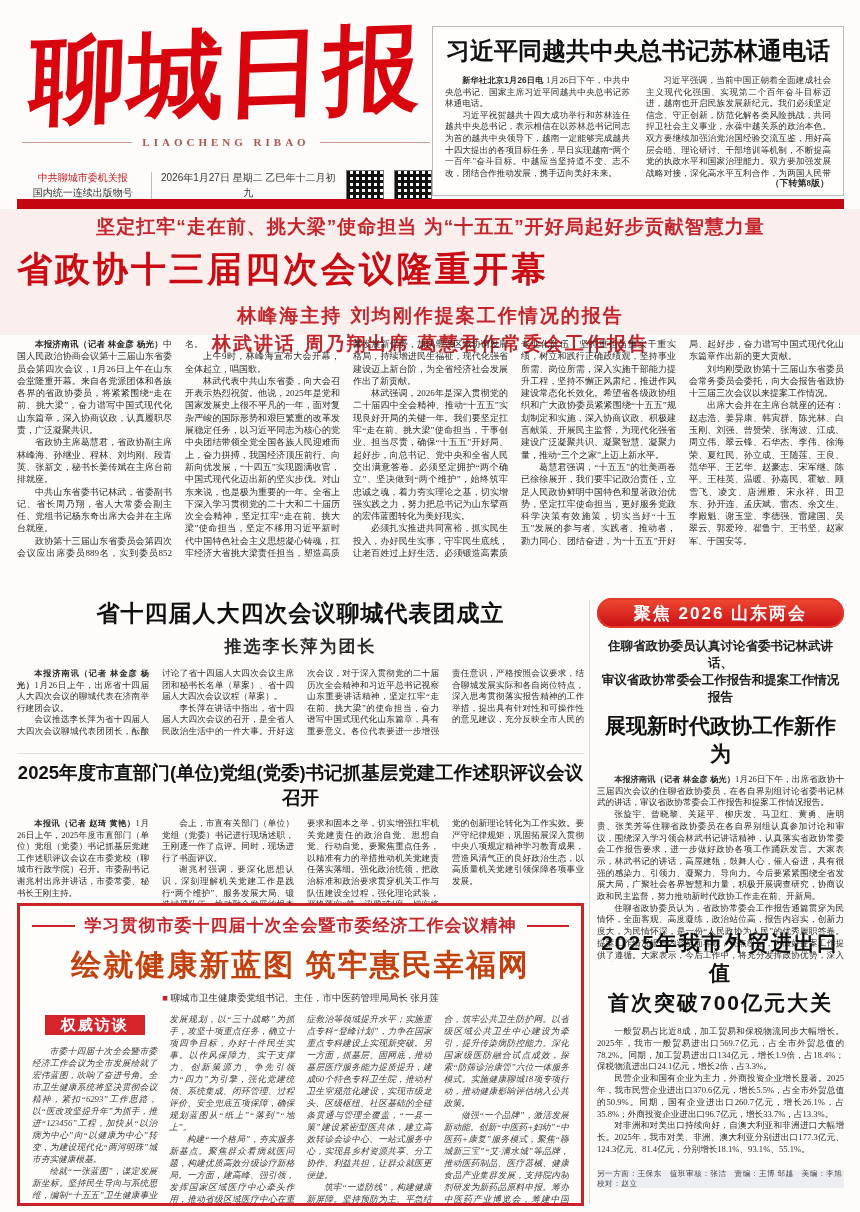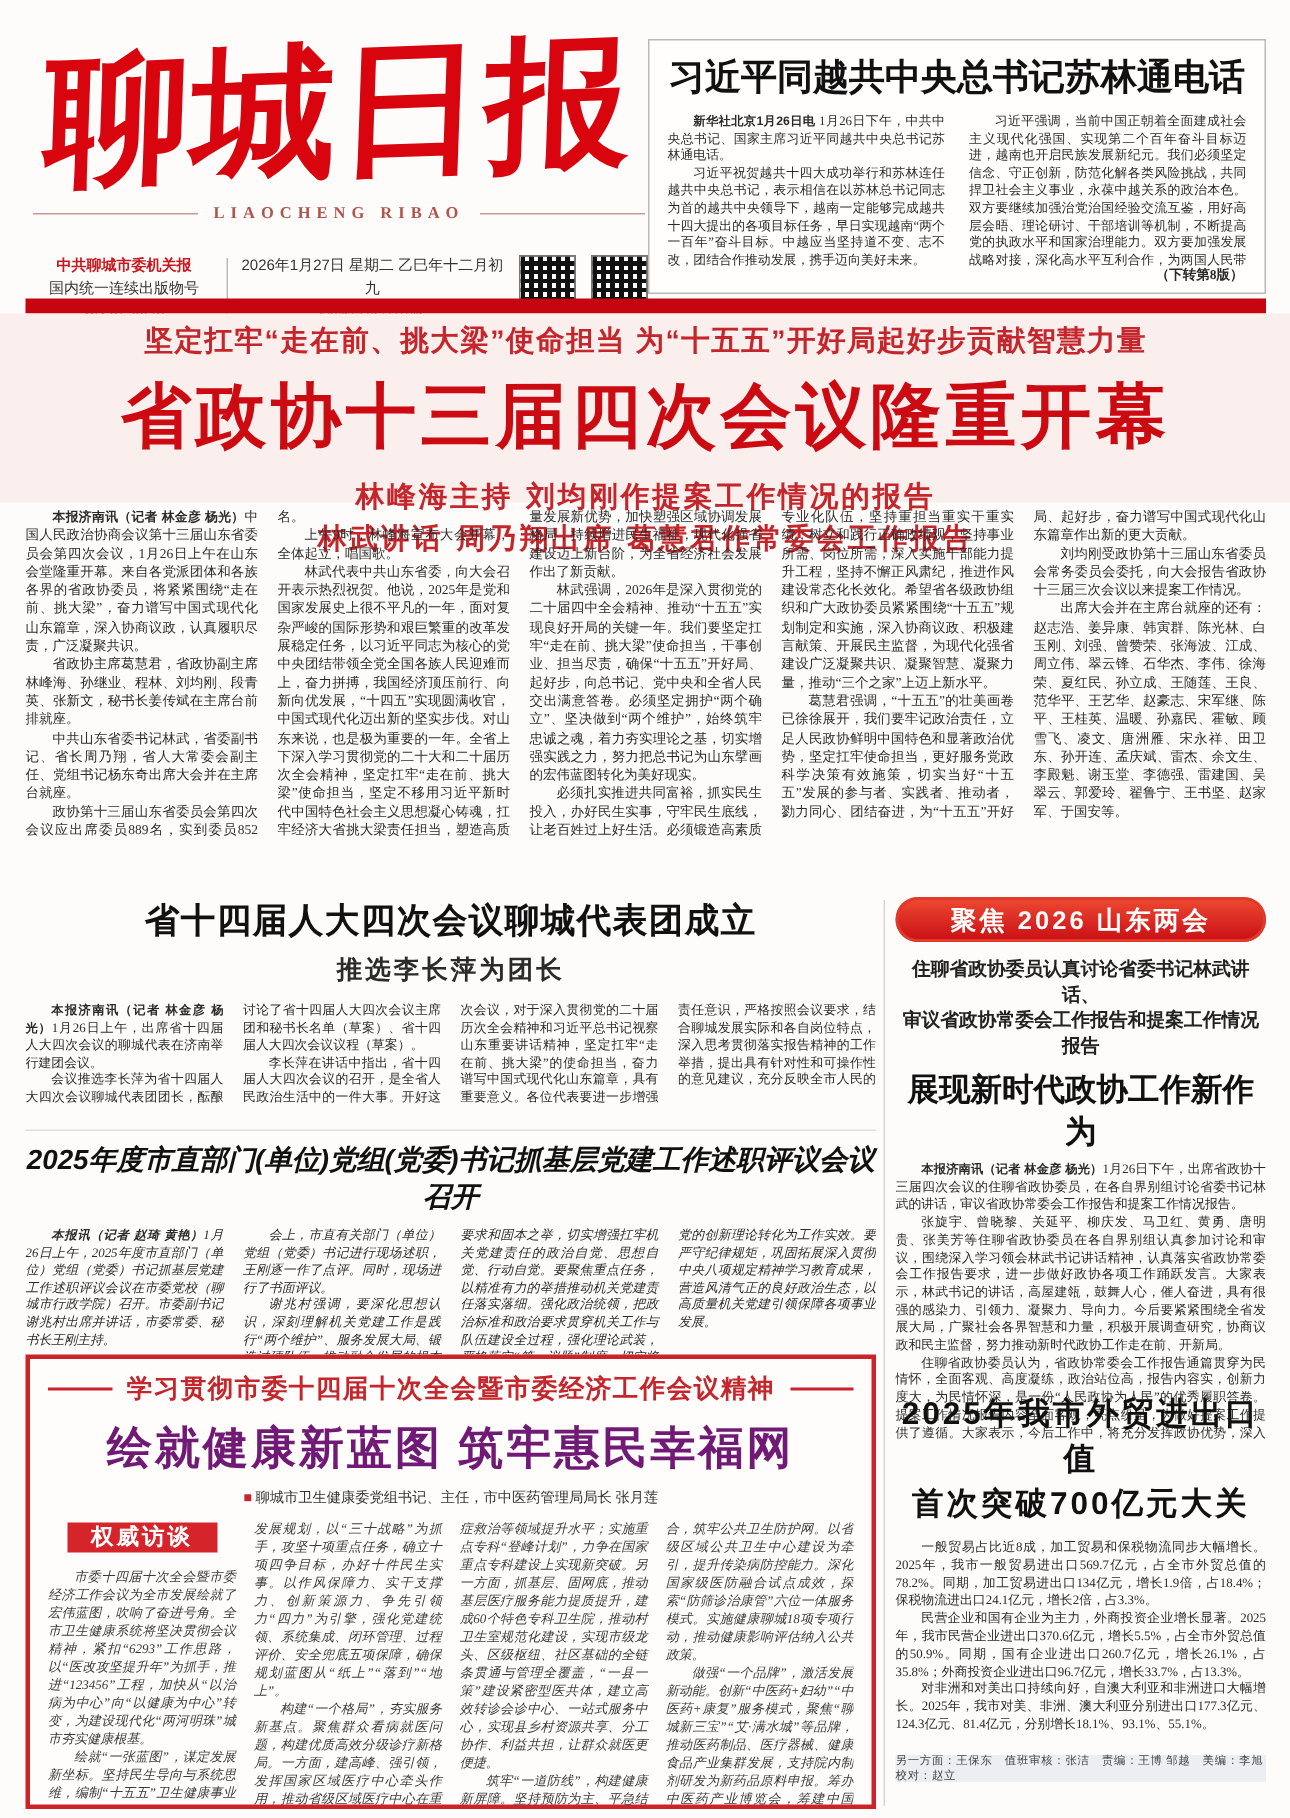--- a/index.html
+++ b/index.html
@@ -8,21 +8,21 @@
   
   .masthead{position:absolute;left:22px;top:14px;width:408px;}
   .mast-title{font-family:"DejaVu Serif","Liberation Serif",serif;font-weight:900;color:#d8050f;
       font-size:96px;line-height:1.25;letter-spacing:2px;transform:rotate(-2deg) skewX(-4deg);
       white-space:nowrap;text-align:center;}
   .mast-en{display:flex;align-items:center;gap:10px;margin-top:2px;color:#b0544c;font-weight:bold;
       font-size:11px;letter-spacing:4px;font-family:"Liberation Serif",serif;}
   .mast-en .rule{flex:1;height:1px;background:#c99a94;}
   .info-row{position:absolute;left:22px;top:170px;width:410px;display:flex;align-items:stretch;font-family:"Liberation Sans","DejaVu Sans",sans-serif;}
   .info-org{width:128px;text-align:center;font-size:10px;line-height:15px;color:#333;}
-  .info-org .org1{color:#c8171e;font-weight:bold;}
+  .info-org .org1{color:#c8171e;font-weight:normal;}
   .info-div{width:1px;background:#bbb;margin:2px 8px;}
   .info-date{width:185px;text-align:center;font-size:10px;line-height:15px;color:#333;}
   .qr-wrap{display:flex;gap:10px;margin-left:10px;}
   .qr-item{text-align:center;}
   .qr{width:36px;height:36px;border:1px solid #777;background-image:
       repeating-linear-gradient(0deg,#111 0 3px,transparent 3px 6px),
       repeating-linear-gradient(90deg,#111 0 3px,#fff 3px 6px);}
   .qr-label{font-size:7px;letter-spacing:3px;color:#333;margin-top:2px;white-space:nowrap;}
   
   .top-story{position:absolute;left:432px;top:26px;width:412px;height:170px;border:1px solid #b9b9b9;
@@ -32,21 +32,21 @@
   .top-body{column-count:2;column-gap:16px;height:112px;overflow:hidden;font-size:8.6px;line-height:11.6px;text-align:justify;}
   .jump-note{position:absolute;right:14px;bottom:5px;font-size:9px;font-weight:bold;}
   
   .red-bar{position:absolute;left:17px;top:199px;width:827px;height:10px;background:#c5050f;}
   
   .pink-band{position:absolute;left:0;top:209px;width:860px;height:126px;background:#fbefee;}
   .main-story{position:absolute;left:17px;top:214px;width:827px;}
   .kicker{font-family:"Liberation Sans","DejaVu Sans",sans-serif;font-weight:900;color:#c5262b;
       font-size:19px;text-align:center;letter-spacing:1px;}
   .main-headline{font-family:"Liberation Sans","DejaVu Sans",sans-serif;font-weight:900;color:#cb0a12;
-      font-size:47px;text-align:center;letter-spacing:3px;margin:6px 0 8px;}
+      font-size:35px;text-align:left;letter-spacing:3px;margin:6px 0 8px;}
   .deck{font-family:"DejaVu Serif","Liberation Serif",serif;font-weight:bold;color:#c5262b;
       font-size:19px;text-align:center;letter-spacing:2px;line-height:28px;}
   .main-body{position:absolute;left:17px;top:338px;width:827px;height:252px;column-count:5;column-gap:13px;
       overflow:hidden;font-size:9px;line-height:12.3px;text-align:justify;}
   .para{margin:0;text-indent:2em;}
   .para b{font-family:"Liberation Sans","DejaVu Sans",sans-serif;font-size:.95em;}
   
   .delegation{position:absolute;left:17px;top:598px;width:567px;}
   .delegation h2{margin:0;font-family:"Liberation Sans","DejaVu Sans",sans-serif;font-weight:900;
       font-size:23px;text-align:center;color:#111;letter-spacing:1px;}
@@ -57,33 +57,33 @@
   .vrule{position:absolute;left:589px;top:600px;width:1px;height:604px;background:#d9d6d3;}
   .focus{position:absolute;left:597px;top:598px;width:247px;}
   .focus-badge{height:30px;border-radius:15px;background:linear-gradient(180deg,#ef4b33,#c90d14);
       color:#fff;font-family:"Liberation Sans","DejaVu Sans",sans-serif;font-weight:900;font-size:17px;
       display:flex;align-items:center;justify-content:center;letter-spacing:2px;box-shadow:inset 0 0 0 2px #e13a2a;}
   .focus-kicker{margin-top:10px;font-weight:bold;font-size:12.5px;line-height:17px;text-align:center;color:#222;}
   .focus h2{margin:6px 0 6px;font-family:"Liberation Sans","DejaVu Sans",sans-serif;font-weight:900;
       font-size:21px;text-align:center;color:#111;}
   .focus-body{height:188px;overflow:hidden;font-size:8.6px;line-height:11.7px;text-align:justify;}
   
-  .dangjian{position:absolute;left:17px;top:753px;width:567px;border-top:1px solid #e2dedb;padding-top:6px;font-style:italic;}
+  .dangjian{position:absolute;left:17px;top:753px;width:567px;border-top:1px solid #e2dedb;padding-top:6px;}
   .dangjian h2{margin:0;font-family:"Liberation Sans","DejaVu Sans",sans-serif;font-weight:900;
       font-size:18.5px;text-align:center;color:#111;}
   .dangjian-body{margin-top:8px;column-count:4;column-gap:13px;height:98px;overflow:hidden;
       font-size:8.6px;line-height:11.6px;text-align:justify;}
   
   .red-box{position:absolute;left:17px;top:903px;width:567px;height:303px;border:3px solid #cc2328;
       box-sizing:border-box;background:#fffdfc;padding:6px 12px;}
   .rb-kicker{display:flex;align-items:center;gap:10px;margin-top:2px;}
   .rb-kicker .line{flex:1;height:2px;background:#cc2328;}
   .rb-kicker .txt{font-family:"Liberation Sans","DejaVu Sans",sans-serif;font-weight:900;color:#c5262b;
       font-size:17px;letter-spacing:1px;white-space:nowrap;}
-  .rb-headline{font-family:"Liberation Sans","DejaVu Sans",sans-serif;font-weight:900;color:#701a75;
+  .rb-headline{font-family:"Liberation Sans","DejaVu Sans",sans-serif;font-weight:900;color:#c2410c;
       font-size:30px;text-align:center;letter-spacing:2px;margin:8px 0 6px;}
   .rb-byline{font-size:9.5px;text-align:center;color:#333;margin-bottom:8px;}
   .rb-byline .sq{color:#c5262b;}
   .rb-body{column-count:4;column-gap:12px;height:196px;overflow:hidden;font-size:8.7px;line-height:12px;
       text-align:justify;font-style:italic;color:#3a3a3a;}
   .tag-box{display:block;width:fit-content;margin:2px auto 10px;background:#d5252b;color:#fff;
       font-family:"Liberation Sans","DejaVu Sans",sans-serif;font-weight:900;font-style:normal;
       font-size:15px;padding:4px 16px;letter-spacing:2px;}
   
   .trade{position:absolute;left:597px;top:928px;width:247px;}

